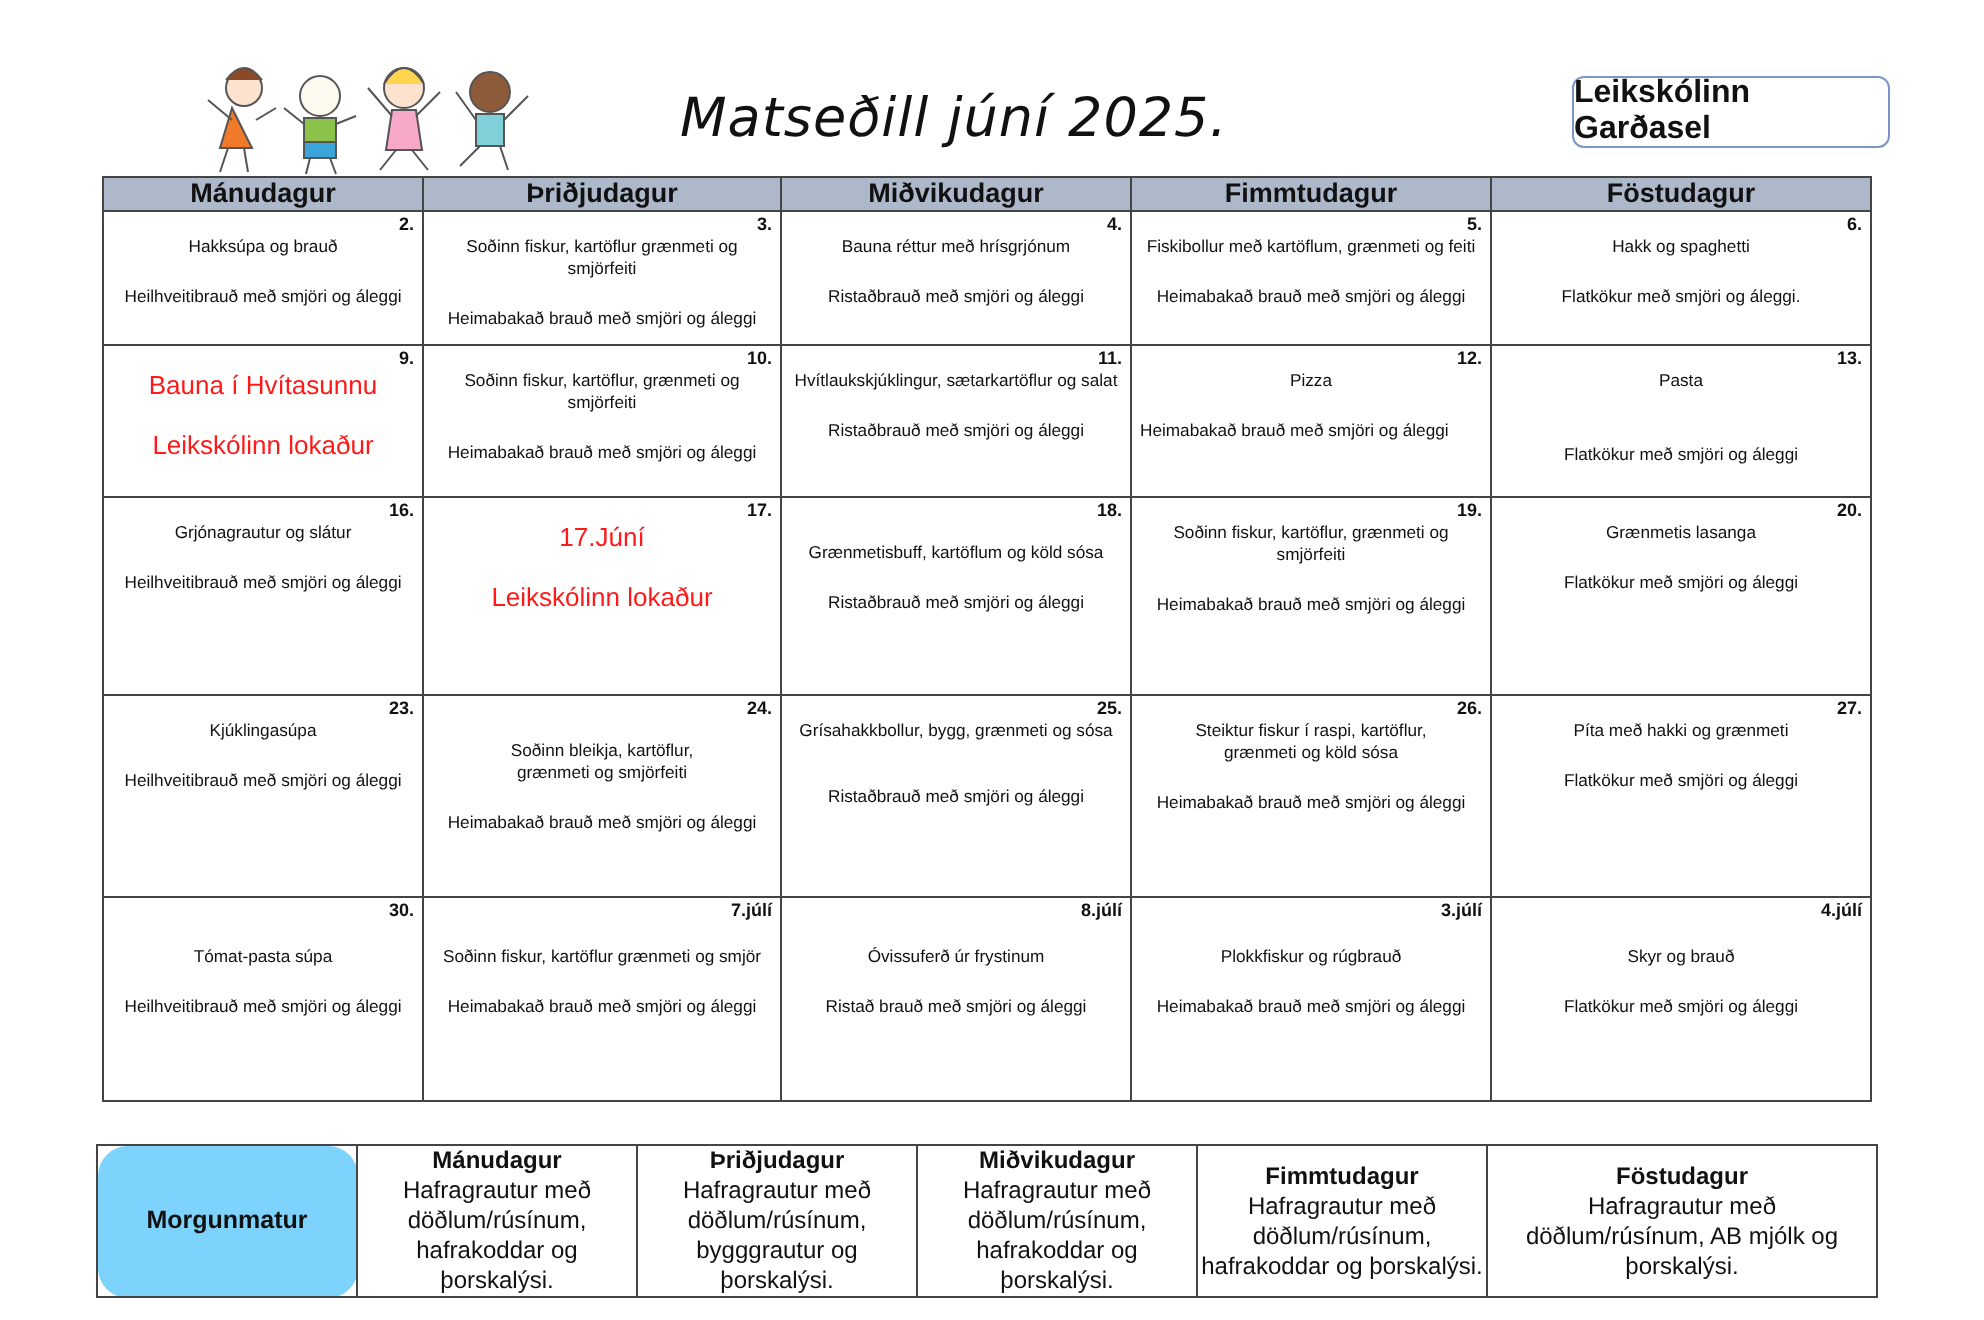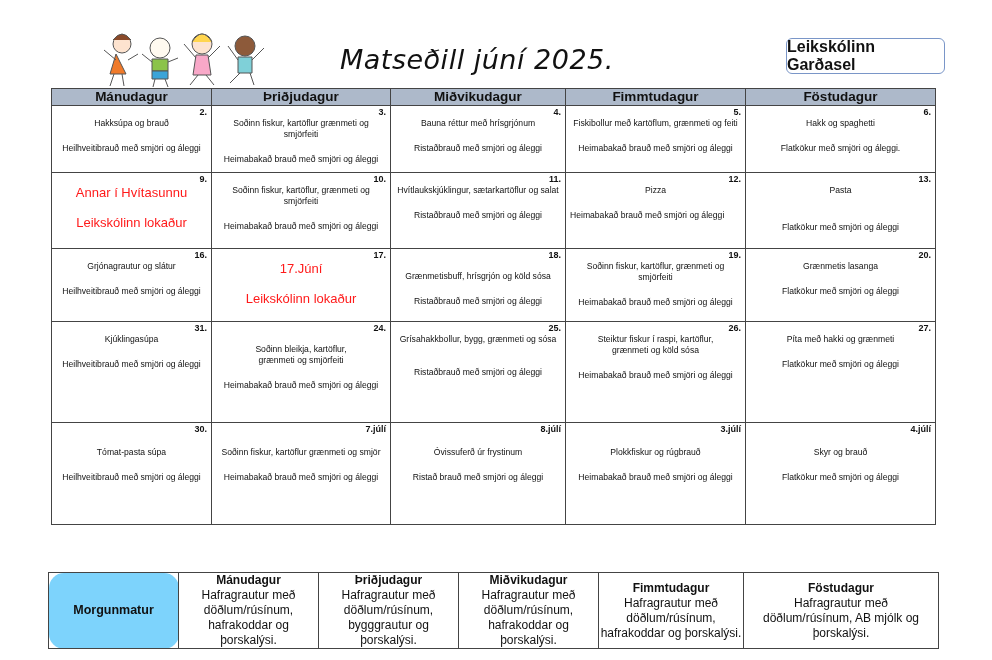--- a/index.html
+++ b/index.html
@@ -104,21 +104,21 @@
         <div class="daynum">6.</div>
         <div class="line">Hakk og spaghetti</div>
         <div class="gap"></div>
         <div class="line">Flatkökur með smjöri og áleggi.</div>
       </td>
     </tr>
 
     <tr style="height:76px">
       <td>
         <div class="daynum">9.</div>
-        <div class="red">Annar í Hvítasunnu</div>
+        <div class="red">Bauna í Hvítasunnu</div>
         <div style="height:14px"></div>
         <div class="red">Leikskólinn lokaður</div>
       </td>
       <td>
         <div class="daynum">10.</div>
         <div class="line">Soðinn fiskur, kartöflur, grænmeti og smjörfeiti</div>
         <div class="gap"></div>
         <div class="line">Heimabakað brauð með smjöri og áleggi</div>
       </td>
       <td>
@@ -134,57 +134,57 @@
         <div class="line" style="text-align:left">Heimabakað brauð með smjöri og áleggi</div>
       </td>
       <td>
         <div class="daynum">13.</div>
         <div class="line">Pasta</div>
         <div style="height:26px"></div>
         <div class="line">Flatkökur með smjöri og áleggi</div>
       </td>
     </tr>
 
-    <tr style="height:73px">
+    <tr style="height:99px">
       <td>
         <div class="daynum">16.</div>
         <div class="line">Grjónagrautur og slátur</div>
         <div class="gap"></div>
         <div class="line">Heilhveitibrauð með smjöri og áleggi</div>
       </td>
       <td>
         <div class="daynum">17.</div>
         <div class="red">17.Júní</div>
         <div style="height:14px"></div>
         <div class="red">Leikskólinn lokaður</div>
       </td>
       <td>
         <div class="daynum">18.</div>
         <div style="height:10px"></div>
-        <div class="line">Grænmetisbuff, hrísgrjón og köld sósa</div>
+        <div class="line">Grænmetisbuff, kartöflum og köld sósa</div>
         <div class="gap"></div>
         <div class="line">Ristaðbrauð með smjöri og áleggi</div>
       </td>
       <td>
         <div class="daynum">19.</div>
         <div class="line">Soðinn fiskur, kartöflur, grænmeti og smjörfeiti</div>
         <div class="gap"></div>
         <div class="line">Heimabakað brauð með smjöri og áleggi</div>
       </td>
       <td>
         <div class="daynum">20.</div>
         <div class="line">Grænmetis lasanga</div>
         <div class="gap"></div>
         <div class="line">Flatkökur með smjöri og áleggi</div>
       </td>
     </tr>
 
     <tr style="height:101px">
       <td>
-        <div class="daynum">31.</div>
+        <div class="daynum">23.</div>
         <div class="line">Kjúklingasúpa</div>
         <div class="gap"></div>
         <div class="line">Heilhveitibrauð með smjöri og áleggi</div>
       </td>
       <td>
         <div class="daynum">24.</div>
         <div style="height:10px"></div>
         <div class="line" style="padding:0 22px">Soðinn bleikja, kartöflur, grænmeti og smjörfeiti</div>
         <div class="gap"></div>
         <div class="line">Heimabakað brauð með smjöri og áleggi</div>

